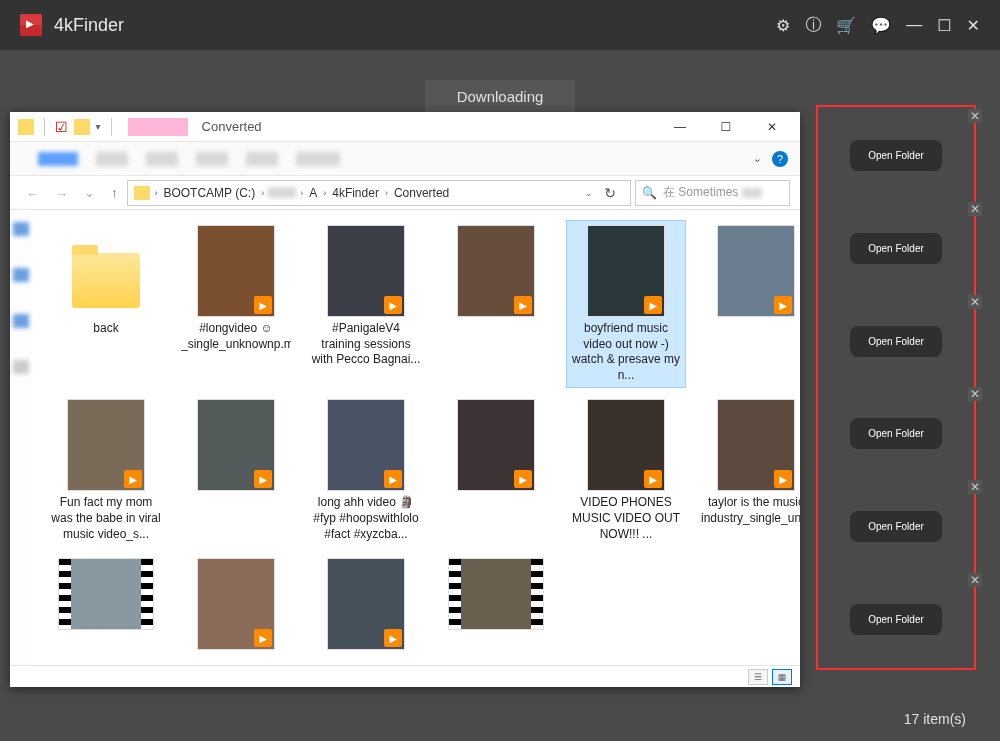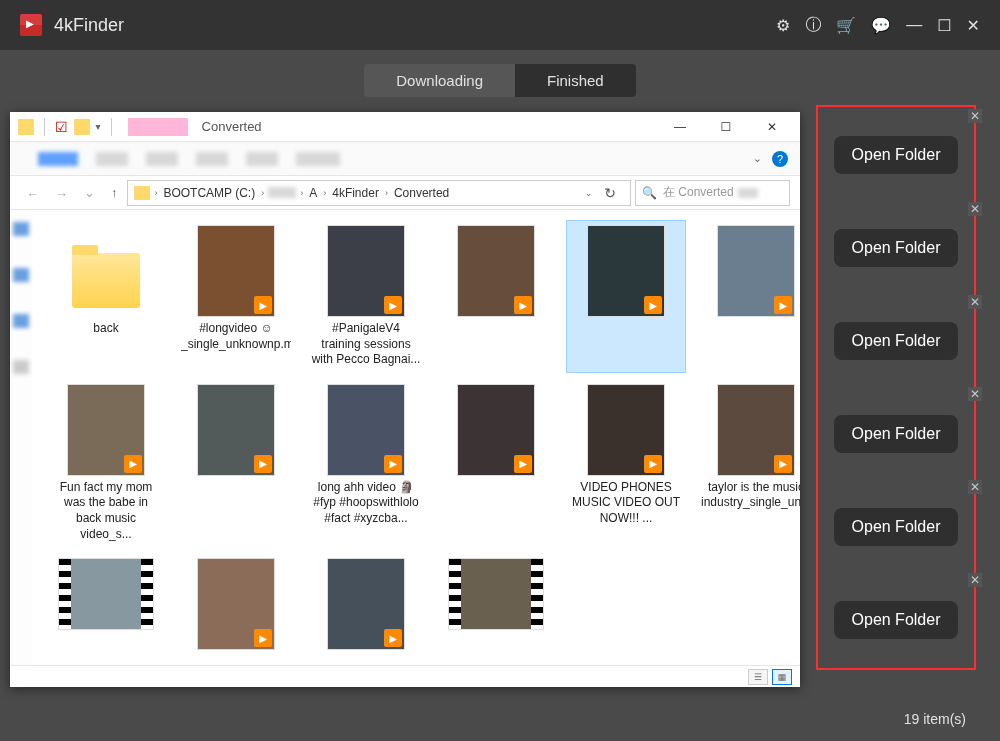--- a/index.html
+++ b/index.html
@@ -50,20 +50,21 @@
   display: flex;
   border-radius: 4px;
   overflow: hidden;
 }
 .tab {
   padding: 8px 32px;
   font-size: 15px;
   color: #e0e0e0;
   background: #565656;
   cursor: pointer;
+  margin-top: 16px;
 }
 .tab.active { background: #2f2f2f; font-weight: 500; }
 
 
 .main-area {
   position: absolute;
   top: 105px; left: 10px; right: 10px; bottom: 0;
   display: flex;
 }
 
@@ -313,21 +314,21 @@
   cursor: pointer;
   background: #555;
   width: 14px; height: 14px;
   display: flex; align-items: center; justify-content: center;
 }
 .open-folder-btn {
   background: #2f2f2f;
   color: #fff;
   padding: 10px 18px;
   border-radius: 8px;
-  font-size: 16px;
+  font-size: 10px;
   cursor: pointer;
   white-space: nowrap;
 }
 
 
 .app-status {
   position: absolute;
   bottom: 14px;
   right: 34px;
   color: #e0e0e0;
@@ -348,21 +349,20 @@
     <span>💬</span>
     <span>—</span>
     <span>☐</span>
     <span>✕</span>
   </div>
 </div>
 
 <div class="tabs-row">
   <div class="tabs">
     <div class="tab">Downloading</div>
-    <div class="tab active">Finished</div>
   </div>
 </div>
 
 <div class="main-area">
 
   <div class="right-panel" id="right-panel">
       <div class="card-slot">
     <div class="close-x">✕</div>
     <div class="open-folder-btn">Open Folder</div>
   </div>
@@ -433,21 +433,21 @@
         <span class="bc-chev">›</span>
         <span class="bc-seg">4kFinder</span>
         <span class="bc-chev">›</span>
         <span class="bc-seg">Converted</span>
         <span style="flex:1"></span>
         <span class="bc-chev">⌄</span>
         <span class="bc-refresh">↻</span>
       </div>
       <div class="search-box">
         <span class="sicon">🔍</span>
-        <span>在 Converted</span>
+        <span>在 Sometimes</span>
         <span class="blur-box" style="width:20px; height:10px; margin-left:4px"></span>
       </div>
     </div>
 
     <div class="exp-body">
       <div class="exp-sidebar">
         <div class="side-blur" style="background:#6aa0e0;"></div>
         <div class="side-blur" style="background:#6aa0e0;"></div>
         <div class="side-blur" style="background:#6aa0e0;"></div>
         <div class="side-blur" style="background:#ccc;"></div>
@@ -474,31 +474,32 @@
             </div>
             <div class="file-item">
               <div class="thumb" style="background:#674e3c">
                 <div class="play-badge">▶</div>
               </div>
             </div>
             <div class="file-item selected">
               <div class="thumb" style="background:#2a383c">
                 <div class="play-badge">▶</div>
               </div>
+              <div class="file-label">boyfriend music video out now -) watch &amp; presave my n...</div>
             </div>
             <div class="file-item">
               <div class="thumb" style="background:#6a7e90">
                 <div class="play-badge">▶</div>
               </div>
             </div>
             <div class="file-item">
               <div class="thumb" style="background:#7a6a58">
                 <div class="play-badge">▶</div>
               </div>
-              <div class="file-label">Fun fact my mom was the babe in back music video_s...</div>
+              <div class="file-label">Fun fact my mom was the babe in viral music video_s...</div>
             </div>
             <div class="file-item">
               <div class="thumb" style="background:#525a5a">
                 <div class="play-badge">▶</div>
               </div>
             </div>
             <div class="file-item">
               <div class="thumb" style="background:#4a5266">
                 <div class="play-badge">▶</div>
               </div>
@@ -546,14 +547,14 @@
     </div>
 
     <div class="exp-status">
       <div class="view-btn">☰</div>
       <div class="view-btn active">▦</div>
     </div>
   </div>
 </div>
 
 <div class="app-status">
-  <span>19 item(s)</span>
+  <span>17 item(s)</span>
 </div>
 
 </body></html>

